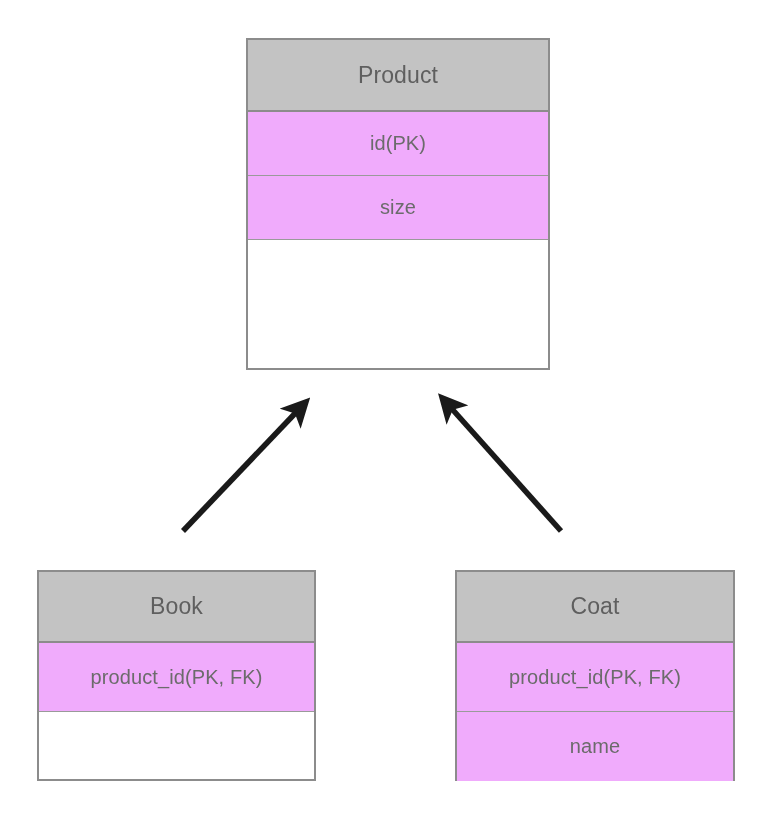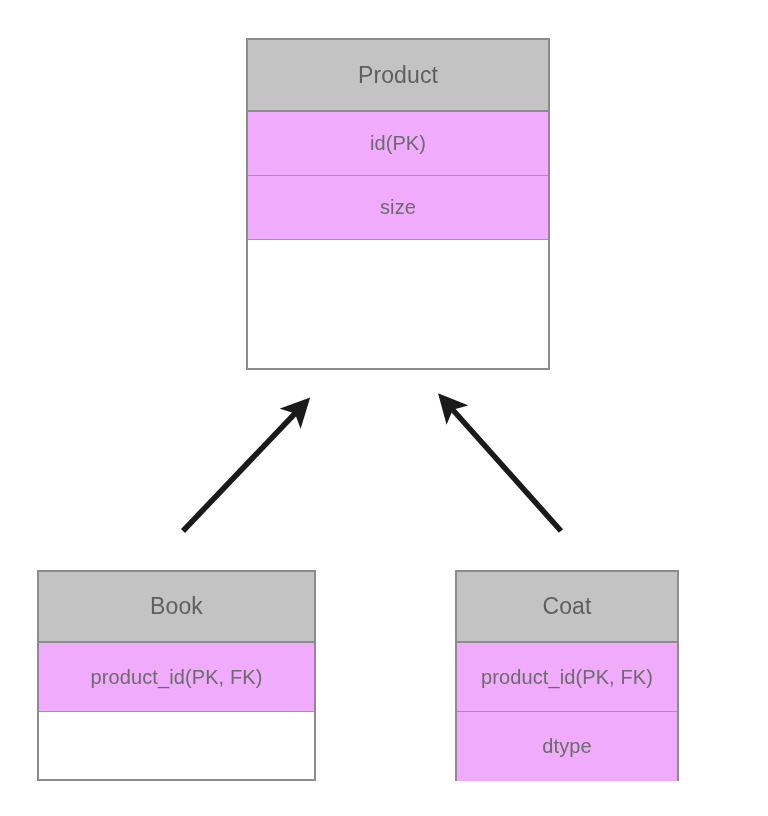--- a/index.html
+++ b/index.html
@@ -77,21 +77,21 @@
     width: 279px;
     height: 211px;
   }
   #entity-book .entity-header { height: 71px; }
   #entity-book .entity-row    { height: 69px; }
 
   
   #entity-coat {
     left: 455px;
     top: 570px;
-    width: 224px;
+    width: 280px;
     height: 211px;
   }
   #entity-coat .entity-header { height: 71px; }
   #entity-coat .entity-row    { height: 69px; }
 
   
   #arrow-layer {
     position: absolute;
     left: 0;
     top: 0;
@@ -124,16 +124,16 @@
   </div>
 
   <div class="entity" id="entity-book">
     <div class="entity-header">Book</div>
     <div class="entity-row">product_id(PK, FK)</div>
   </div>
 
   <div class="entity" id="entity-coat">
     <div class="entity-header">Coat</div>
     <div class="entity-row">product_id(PK, FK)</div>
-    <div class="entity-row last">dtype</div>
+    <div class="entity-row last">name</div>
   </div>
 
 </div>
 
 </body></html>

